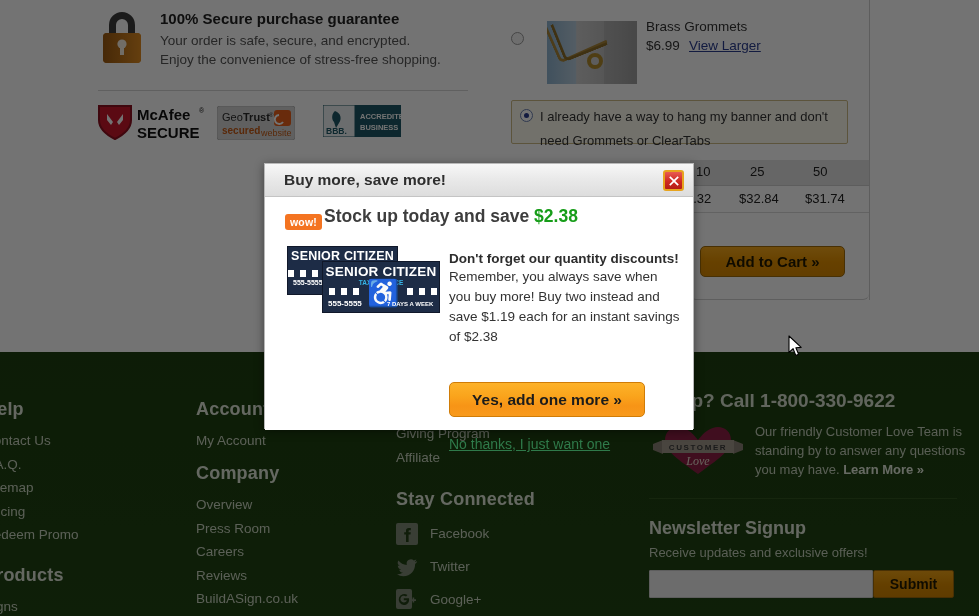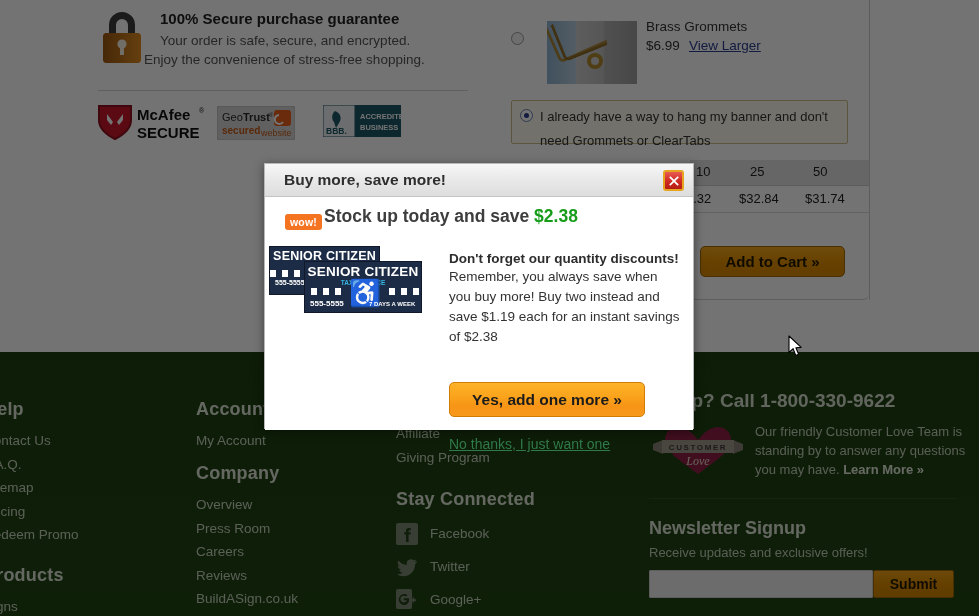--- a/index.html
+++ b/index.html
@@ -27,21 +27,21 @@
   .content-zone { position:absolute; left:0; top:0; width:979px; height:352px; background:#fff; }
 
   
   .secure-block { position:absolute; left:98px; top:4px; width:370px; }
   .lock-icon { position:absolute; left:0px; top:2px; width:48px; height:62px; }
   .secure-title {
     position:absolute; left:62px; top:6px;
     font-size:15px; font-weight:bold; color:#222; white-space:nowrap;
   }
   .secure-line1 { position:absolute; left:62px; top:29px; font-size:13.5px; color:#555; white-space:nowrap; }
-  .secure-line2 { position:absolute; left:46px; top:48px; font-size:13.5px; color:#555; white-space:nowrap; }
+  .secure-line2 { position:absolute; left:62px; top:48px; font-size:13.5px; color:#555; white-space:nowrap; }
   .secure-rule { position:absolute; left:0px; top:86px; width:370px; height:1px; background:#d4d4d4; }
 
   .badges { position:absolute; left:0px; top:100px; height:42px; }
   .badge-mcafee { position:absolute; left:-3px; top:-1px; width:110px; height:40px; }
   .badge-geotrust { position:absolute; left:119px; top:2px; width:78px; height:34px; }
   .badge-bbb { position:absolute; left:225px; top:1px; width:78px; height:32px; }
 
   
   .options-col { position:absolute; left:497px; top:0px; width:363px; }
   .opt-row { position:absolute; left:14px; top:16px; width:345px; height:72px; }
@@ -197,21 +197,21 @@
     background:#f47421; border-radius:3px;
     font-size:10.5px; font-weight:bold; color:#fff;
     display:flex; align-items:center; letter-spacing:.2px;
   }
   .stock-head {
     position:absolute; left:59px; top:9px;
     font-size:17.5px; font-weight:bold; color:#3d3d3d; white-space:nowrap;
   }
   .stock-head .amt { color:#179d19; }
 
-  .modal-thumb { position:absolute; left:5px; top:50px; width:151px; height:65px; }
+  .modal-thumb { position:absolute; left:23px; top:50px; width:151px; height:65px; }
   .banner-card {
     position:absolute; background:#1d2c46; overflow:hidden;
     box-shadow:0 0 0 1px #10182a;
   }
   .banner-back { left:0px; top:0px; width:109px; height:47px; }
   .banner-front { left:35px; top:15px; width:116px; height:50px; }
   .bc-title {
     position:absolute; left:0; right:0; text-align:center;
     color:#fff; font-weight:bold; font-family:"Liberation Sans",sans-serif;
     letter-spacing:.2px; white-space:nowrap;
@@ -374,22 +374,22 @@
       <a class="flink">My Account</a>
       <div class="fhead" style="margin-top:15px;">Company</div>
       <a class="flink">Overview</a>
       <a class="flink">Press Room</a>
       <a class="flink">Careers</a>
       <a class="flink">Reviews</a>
       <a class="flink">BuildASign.co.uk</a>
     </div>
 
     <div class="fcol fcol-other">
+      <a class="flink">Giving Program</a>
       <a class="flink">Affiliate</a>
-      <a class="flink">Giving Program</a>
       <div class="fhead" style="margin-top:24px;">Stay Connected</div>
 
       <div class="social-row">
         <span class="social-icon">
           <svg width="22" height="22" viewBox="0 0 22 22">
             <rect width="22" height="22" rx="2" fill="#7f8a77"></rect>
             <path d="M13.2 7.3h1.6V4.9h-2c-1.9 0-2.8 1.1-2.8 2.7v1.6H8.2v2.4H10V19h2.6v-7.4h1.9l.3-2.4h-2.2V8.2c0-.6.2-.9.6-.9Z" fill="#244017"></path>
           </svg>
         </span>
         <span class="social-label">Facebook</span>

